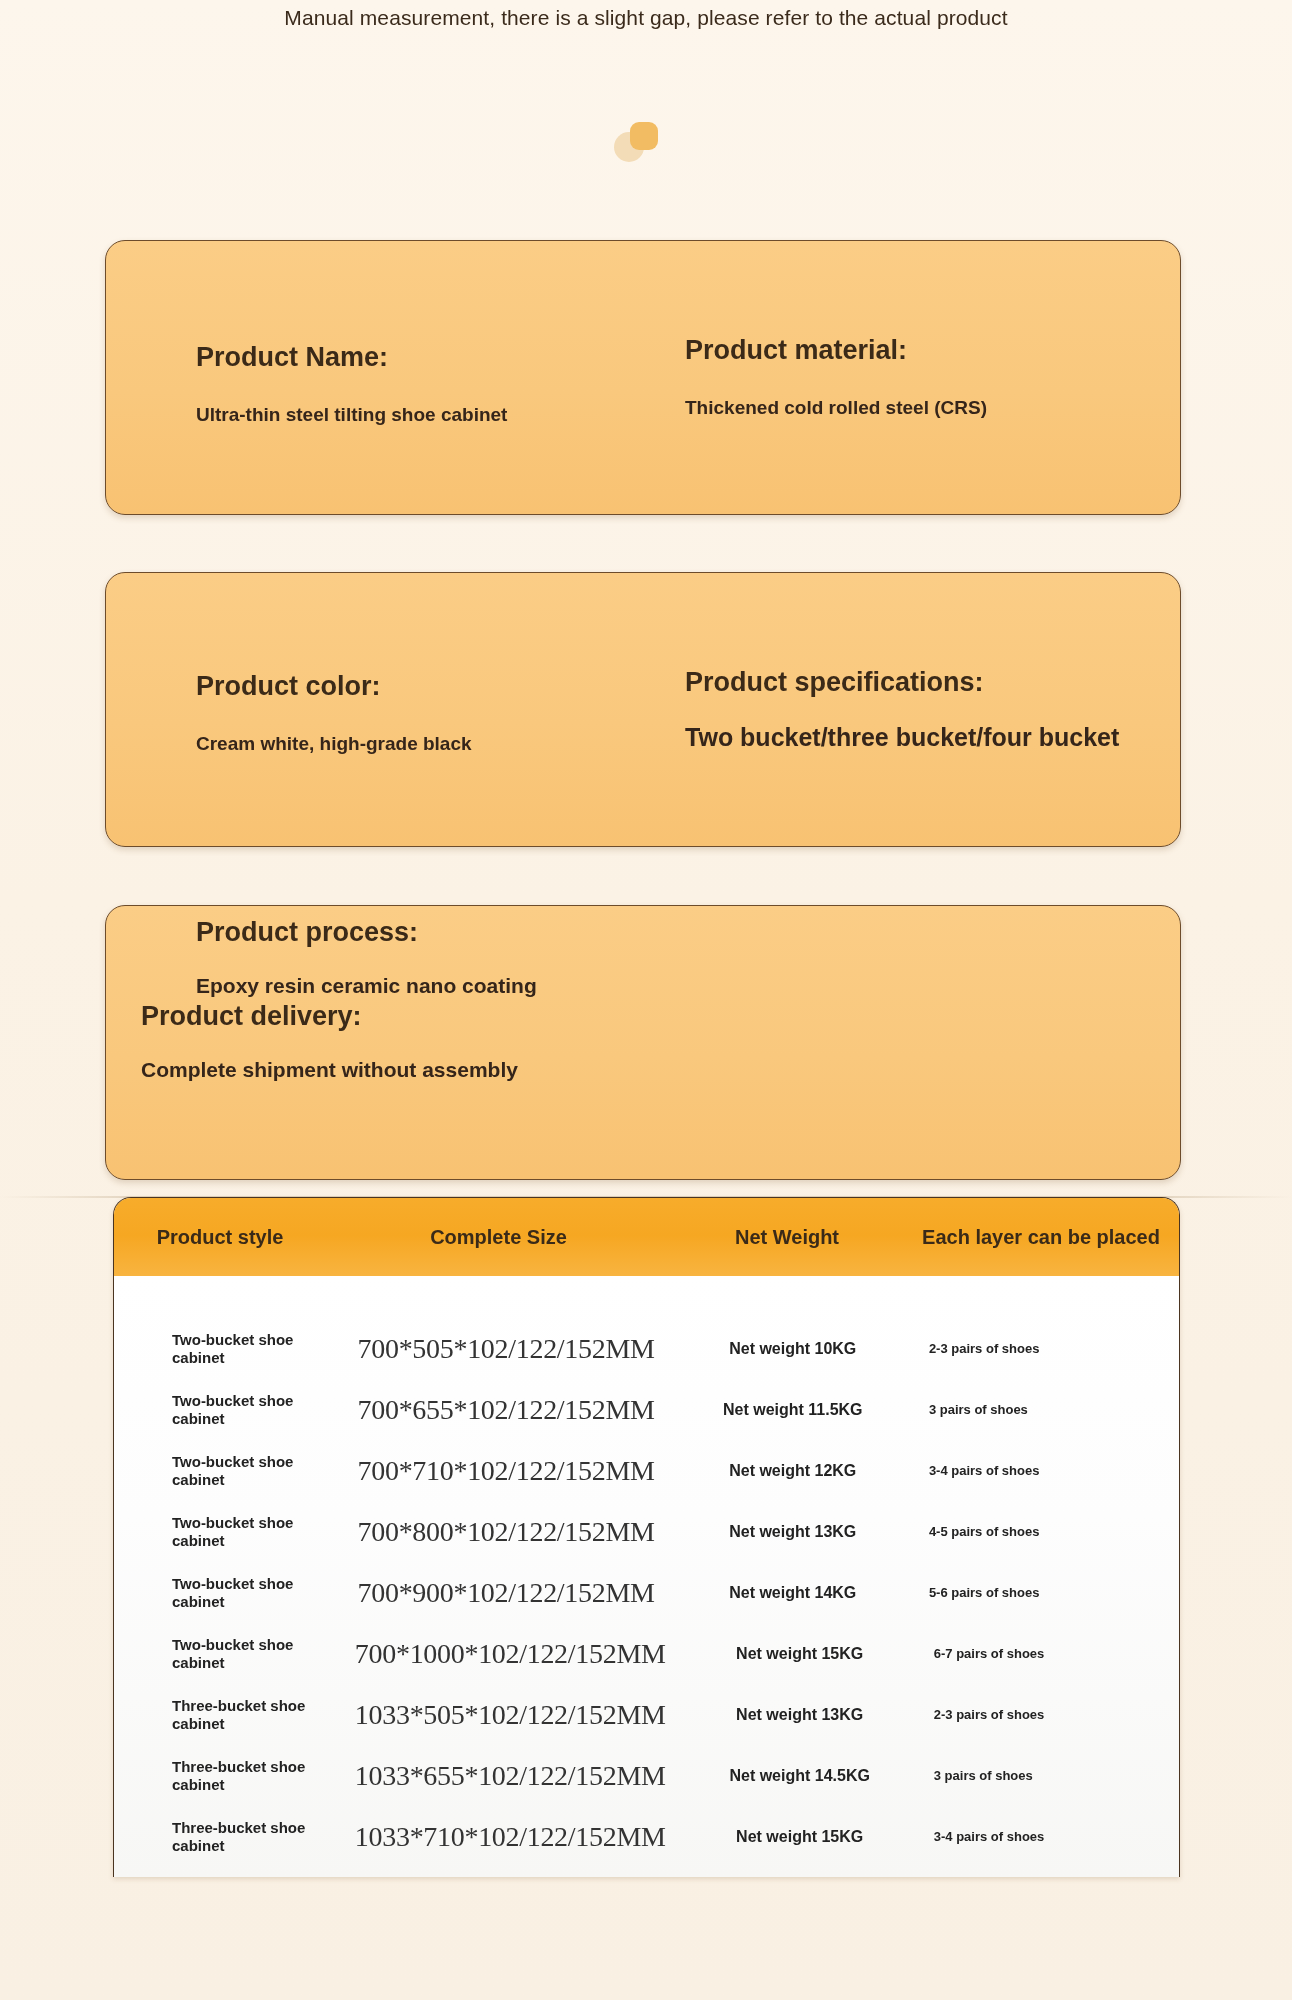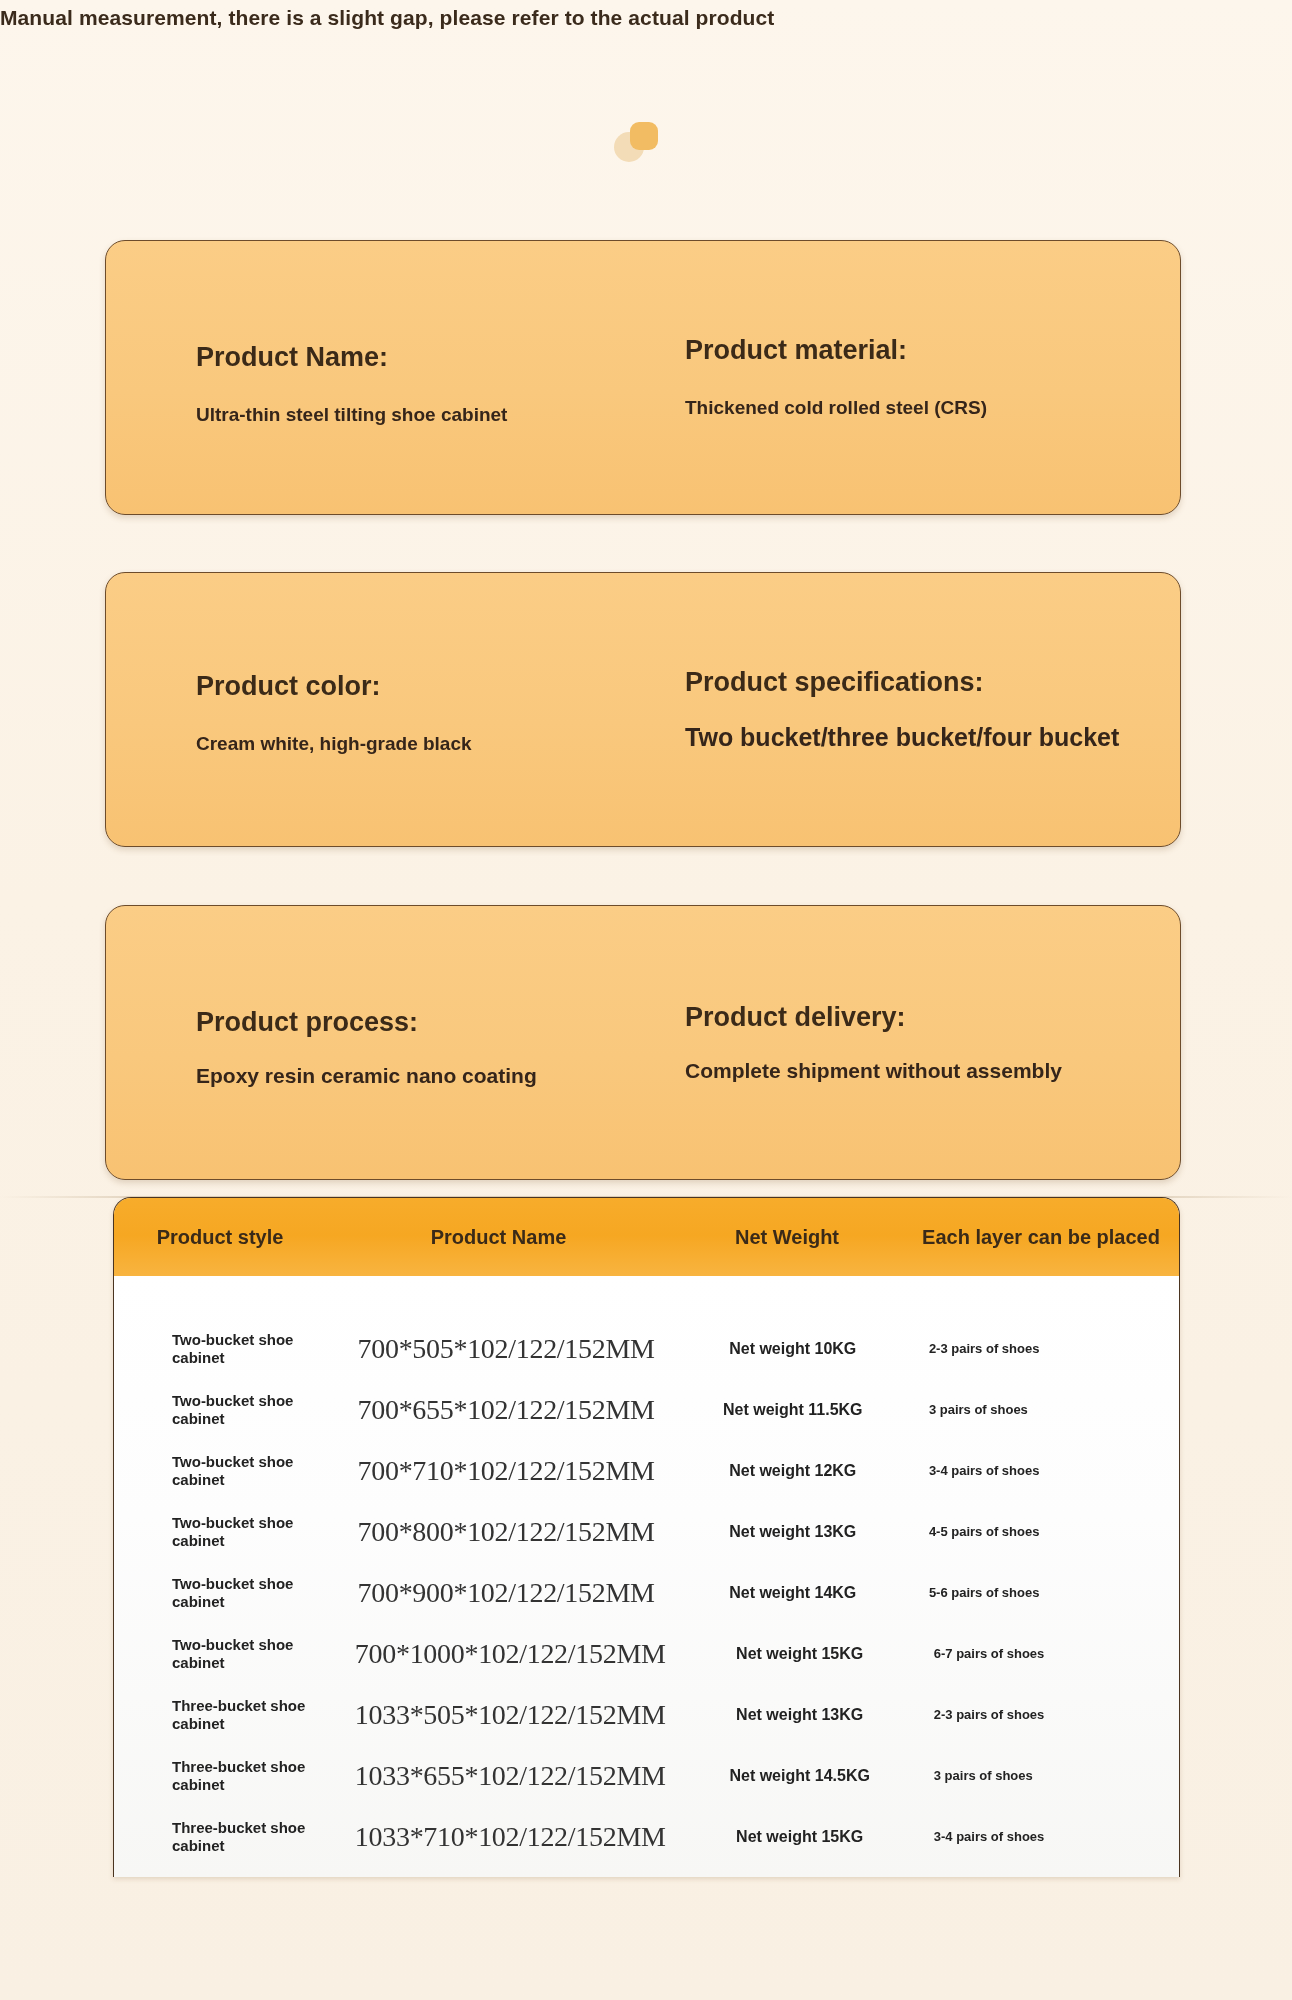--- a/index.html
+++ b/index.html
@@ -22,22 +22,23 @@
     inset: 0;
     background: linear-gradient(180deg, #fdf6ec 0%, #fbf2e5 45%, #faf1e4 70%, #f9f0e3 100%);
   }
 
   
   .notice {
     position: absolute;
     top: 6px;
     left: 0;
     width: 100%;
+    text-align: center;
     font-size: 21px;
-    font-weight: bold;
+    font-weight: normal;
     color: #3b2b1c;
     letter-spacing: .1px;
   }
 
   
   .deco {
     position: absolute;
     left: 614px;
     top: 122px;
     width: 60px;
@@ -102,21 +103,21 @@
     line-height: 1.28;
   }
   .card-value.mid {
     font-size: 21px;
     margin-top: 24px;
     line-height: 1.3;
   }
 
   #card-1 { top: 240px;  height: 275px; }
   #card-2 { top: 572px;  height: 275px; }
-  #card-3 { top: 905px;  height: 275px; }
+  #card-3 { top: 905px;  height: 275px; flex-direction: column; }
 
   #card-1 .col-left  { padding-top: 14px; }
   #card-2 .col-left  { padding-top: 8px; }
   #card-3 .col-left  { padding-top: 10px; }
 
   
   .divider {
     position: absolute;
     left: 0;
     top: 1196px;
@@ -242,21 +243,21 @@
       <div class="card-label">Product delivery:</div>
       <div class="card-value mid">Complete shipment without assembly</div>
     </div>
   </div>
 
   <div class="divider"></div>
 
   <div class="table-wrap">
     <div class="thead">
       <div class="th cell c-style">Product style</div>
-      <div class="th cell c-size">Product Name</div>
+      <div class="th cell c-size">Complete Size</div>
       <div class="th cell c-weight">Net Weight</div>
       <div class="th cell c-pairs">Each layer can be placed</div>
     </div>
     <div class="tbody" id="table-body">
         <div class="trow">
           <div class="cell c-style cell-style">Two-bucket shoe cabinet</div>
           <div class="cell c-size cell-size">700*505*102/122/152MM</div>
           <div class="cell c-weight cell-weight">Net weight 10KG</div>
           <div class="cell c-pairs cell-pairs">2-3 pairs of shoes</div>
         </div>

